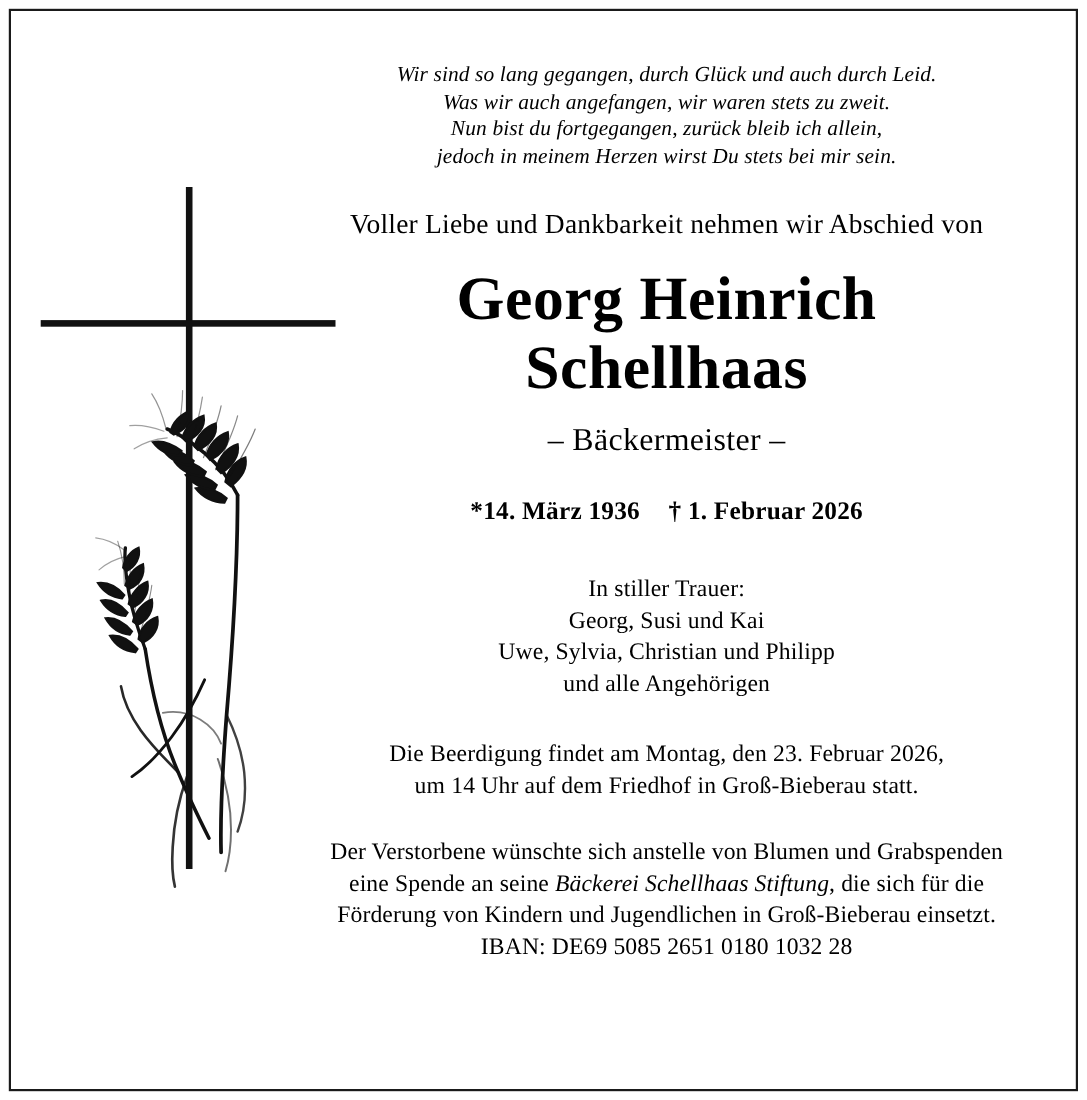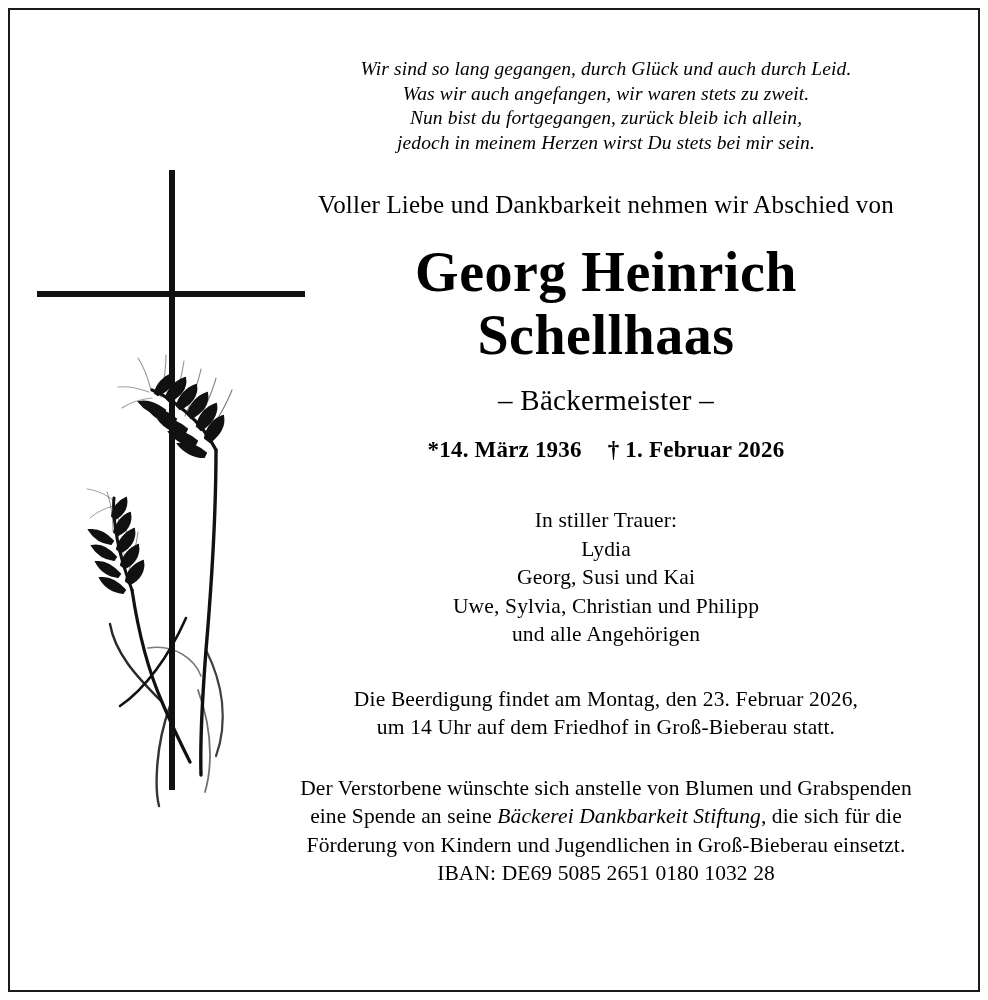--- a/index.html
+++ b/index.html
@@ -77,21 +77,21 @@
   .profession {
     font-size: 29px;
     line-height: 26px;
     margin-top: 20px;
     letter-spacing: 0.3px;
   }
   .dates {
     font-size: 23px;
     font-weight: bold;
     line-height: 28px;
-    margin-top: 23px;
+    margin-top: 38px;
     letter-spacing: 0.2px;
   }
   .dates .date-gap { display: inline-block; width: 26px; }
   .mourners {
     font-size: 21.5px;
     line-height: 28.5px;
     margin-top: 42px;
     letter-spacing: 0.15px;
   }
   .mourners div { white-space: nowrap; }
@@ -201,32 +201,31 @@
     </div>
 
     <div class="profession">– Bäckermeister –</div>
 
     <div class="dates">
       <span>*14. März 1936</span><span class="date-gap"></span><span>† 1. Februar 2026</span>
     </div>
 
     <div class="mourners">
       <div>In stiller Trauer:</div>
-      <div>Lydia</div>
       <div>Georg, Susi und Kai</div>
       <div>Uwe, Sylvia, Christian und Philipp</div>
       <div>und alle Angehörigen</div>
     </div>
 
     <div class="funeral">
       <div>Die Beerdigung findet am Montag, den 23. Februar 2026,</div>
       <div>um 14 Uhr auf dem Friedhof in Groß-Bieberau statt.</div>
     </div>
 
     <div class="donation">
       <div>Der Verstorbene wünschte sich anstelle von Blumen und Grabspenden</div>
-      <div><span>eine Spende an seine </span><em>Bäckerei Dankbarkeit Stiftung</em><span>, die sich für die</span></div>
+      <div><span>eine Spende an seine </span><em>Bäckerei Schellhaas Stiftung</em><span>, die sich für die</span></div>
       <div>Förderung von Kindern und Jugendlichen in Groß-Bieberau einsetzt.</div>
       <div>IBAN: DE69 5085 2651 0180 1032 28</div>
     </div>
 
   </div>
 </div>
 
 </body></html>

